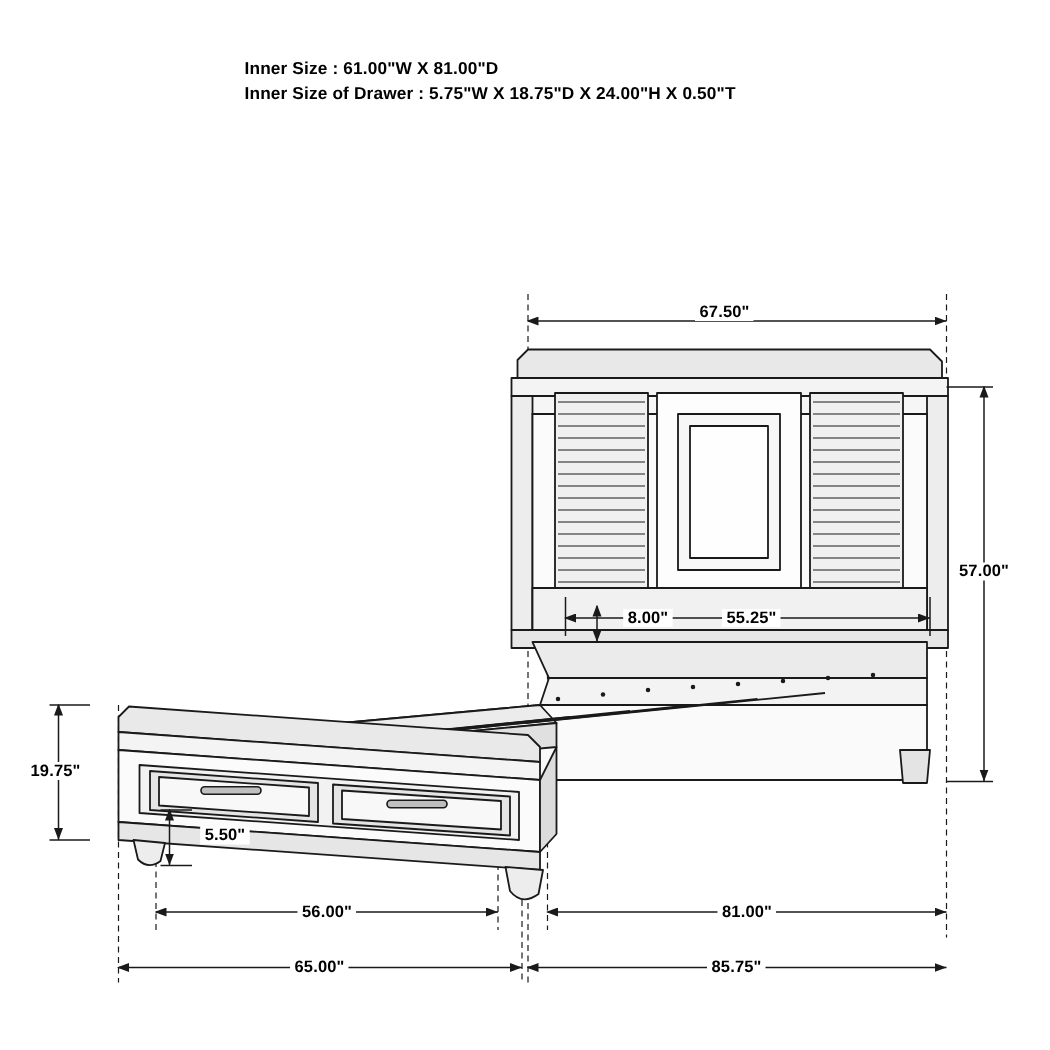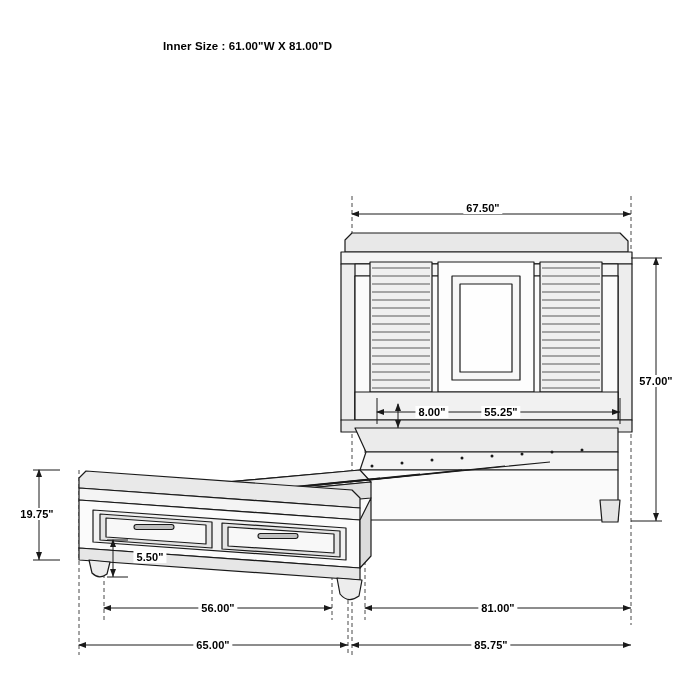--- a/index.html
+++ b/index.html
@@ -48,20 +48,21 @@
     letter-spacing: 0.1px;
   }
 </style>
 </head>
 <body>
 
 <div id="stage">
 
   <div class="note-block">
     <span class="note-line">Inner Size : 61.00"W X 81.00"D</span>
+    <span class="note-line">Inner Size of Drawer : 5.75"W X 18.75"D X 24.00"H X 0.50"T</span>
   </div>
 
   <svg id="drawing" viewBox="0 0 700 700">
     <defs>
       <marker id="ah" markerWidth="9" markerHeight="9" refX="8" refY="3" orient="auto" markerUnits="strokeWidth">
         <path d="M0,0 L8,3 L0,6 z" fill="#1a1a1a"></path>
       </marker>
       <marker id="ahs" markerWidth="9" markerHeight="9" refX="1" refY="3" orient="auto" markerUnits="strokeWidth">
         <path d="M8,0 L0,3 L8,6 z" fill="#1a1a1a"></path>
       </marker>

